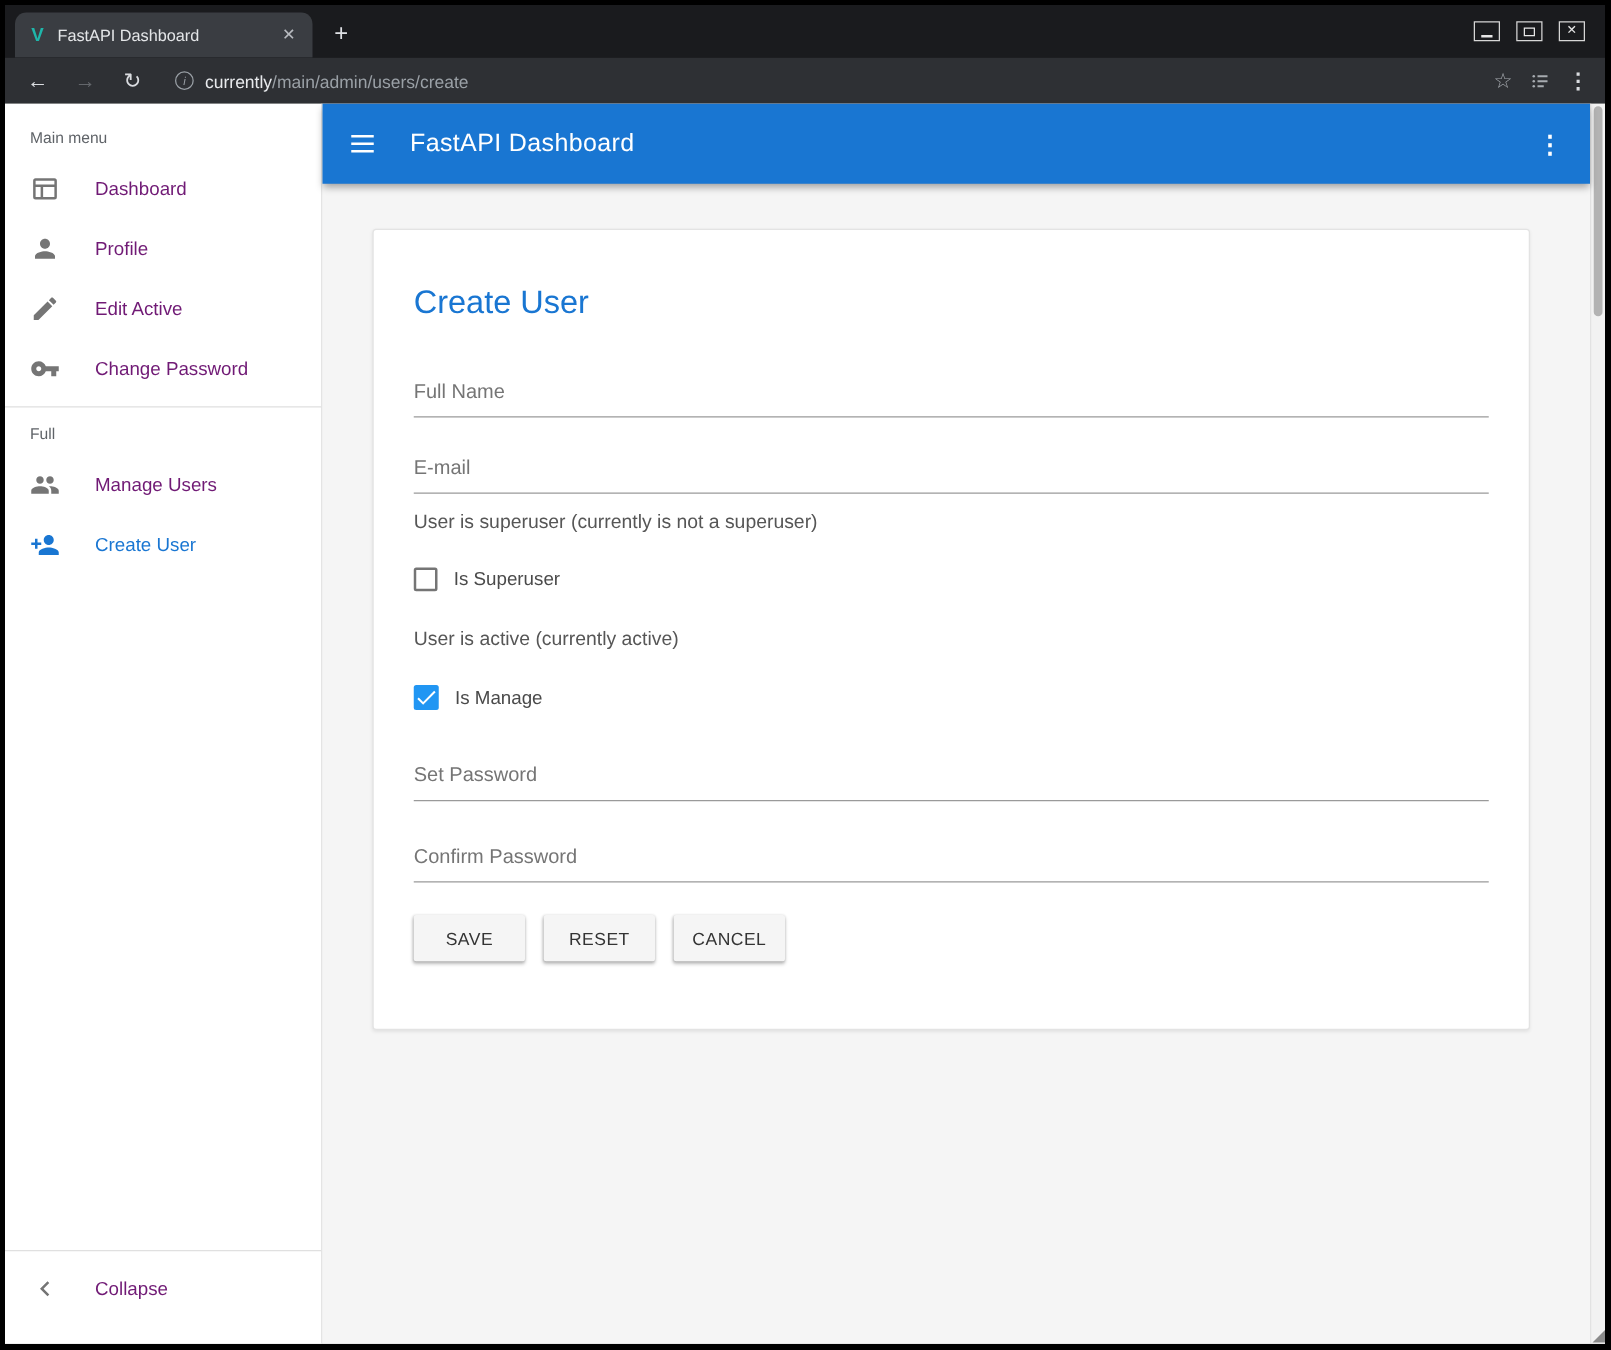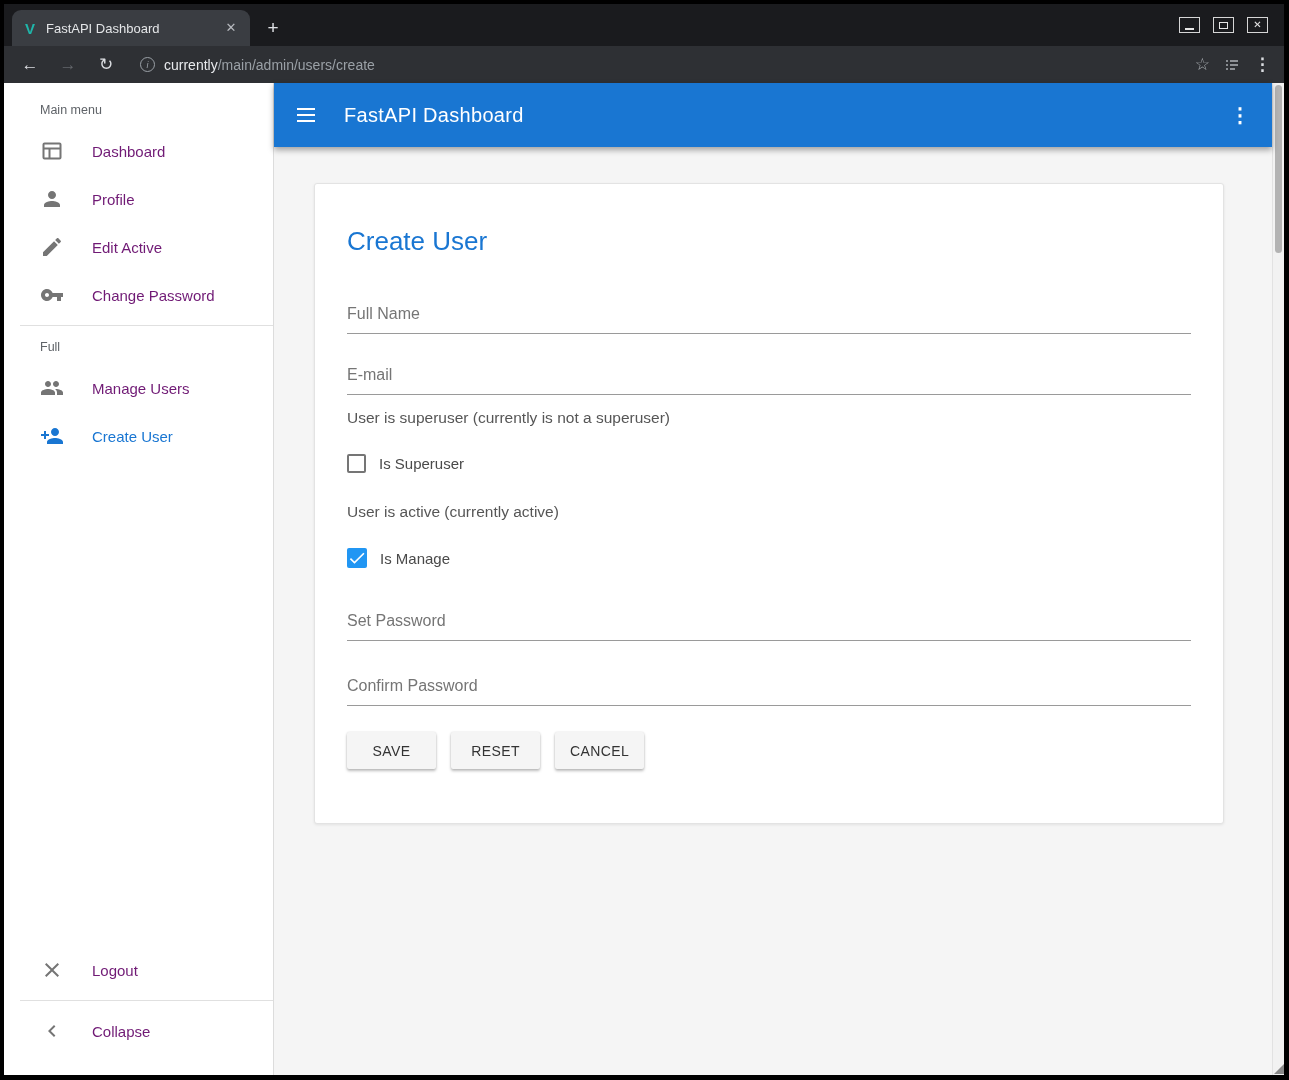--- a/index.html
+++ b/index.html
@@ -36,21 +36,21 @@
   .url-path { color:#9aa0a6; }
   .tool-right { display:flex; align-items:center; gap:14px; padding-right:4px; }
   .star { color:#a7abb0; font-size:17px; }
   .ext-icon svg { display:block; }
   .kebab-b { color:#dadce0; font-size:17px; font-weight:bold; width:14px; text-align:center; }
 
   
   .content { flex:1; display:flex; min-height:0; background:#fff; }
 
   .sidebar { width:254px; flex-shrink:0; background:#fff; border-right:1px solid #dcdcdc;
-             display:flex; flex-direction:column; padding-bottom:20px;margin-left:16px; }
+             display:flex; flex-direction:column; padding-bottom:20px; }
   .caption { padding:20px 20px 10px; font-size:12.5px; color:#5f6368; }
   .nav-item { height:48px; display:flex; align-items:center; padding:0 16px; color:#701a75; font-size:15px; cursor:pointer; }
   .nav-item .ico { width:24px; height:24px; margin:0 28px 0 4px; color:#757575; flex-shrink:0; }
   .nav-item .ico svg { width:100%; height:100%; }
   .nav-item.active { color:#1976d2; }
   .nav-item.active .ico { color:#1976d2; }
   .divider { height:1px; background:#e0e0e0; margin:6px 0; flex-shrink:0; }
   .side-spacer { flex:1; }
 
   .main { flex:1; display:flex; flex-direction:column; min-width:0; background:#f5f5f5; }
@@ -201,28 +201,20 @@
         <span class="ico">
           <svg viewBox="0 0 24 24" fill="currentColor">
             <path d="M15 12c2.21 0 4-1.79 4-4s-1.79-4-4-4-4 1.79-4 4 1.79 4 4 4zm-9-2V7H4v3H1v2h3v3h2v-3h3v-2H6zm9 4c-2.67 0-8 1.34-8 4v2h16v-2c0-2.66-5.33-4-8-4z"></path>
           </svg>
         </span>
         <span>Create User</span>
       </div>
 
       <div class="side-spacer"></div>
 
-      <div class="nav-item">
-        <span class="ico">
-          <svg viewBox="0 0 24 24" fill="currentColor">
-            <path d="M19 6.41 17.59 5 12 10.59 6.41 5 5 6.41 10.59 12 5 17.59 6.41 19 12 13.41 17.59 19 19 17.59 13.41 12z"></path>
-          </svg>
-        </span>
-        <span>Logout</span>
-      </div>
 
       <div class="divider"></div>
 
       <div class="nav-item">
         <span class="ico">
           <svg viewBox="0 0 24 24" fill="currentColor">
             <path d="M15.41 7.41 14 6l-6 6 6 6 1.41-1.41L10.83 12z"></path>
           </svg>
         </span>
         <span>Collapse</span>

